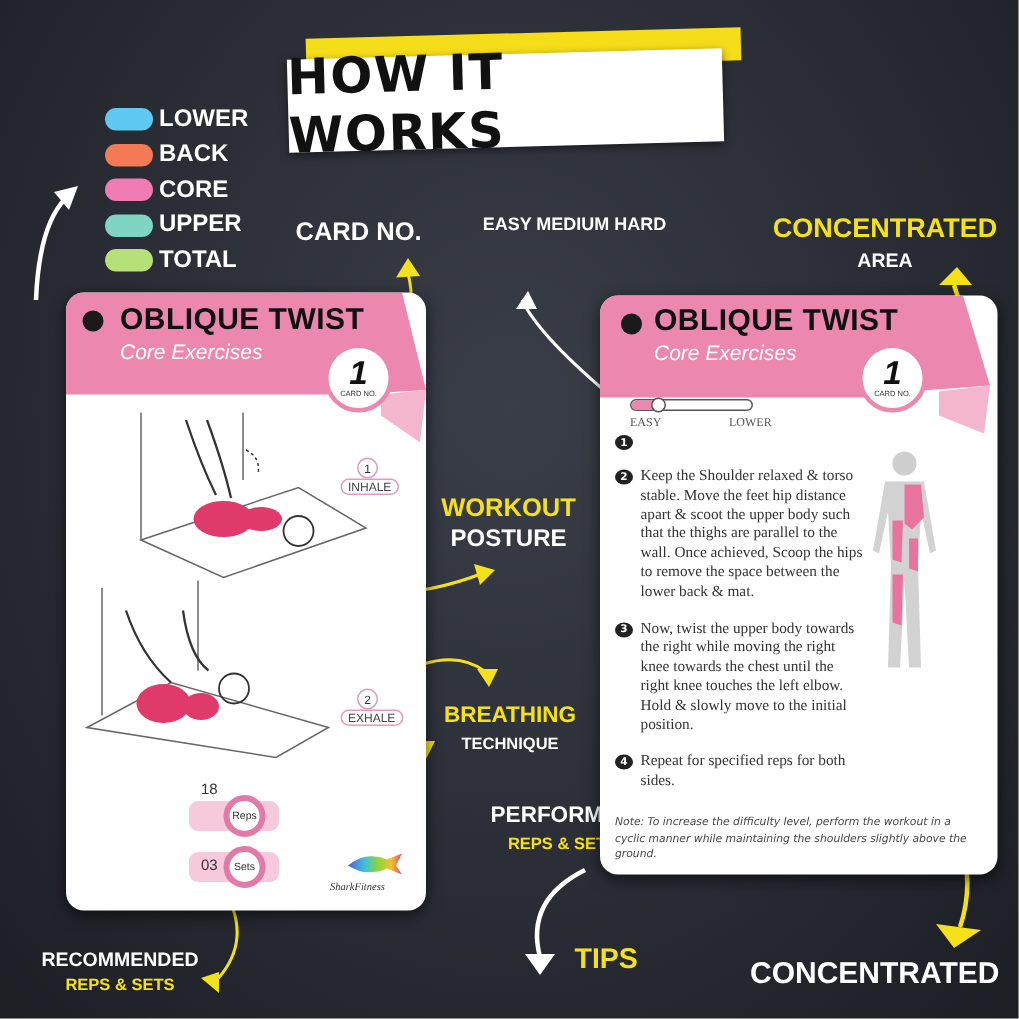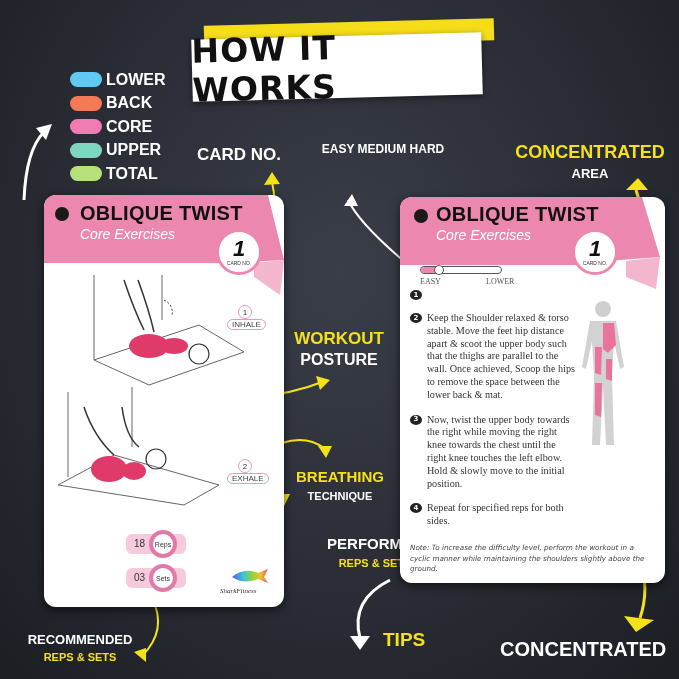--- a/index.html
+++ b/index.html
@@ -193,21 +193,21 @@
     <polygon points="14,98 70,68 175,98 140,118" fill="none" stroke="#666" stroke-width="1"></polygon>
     <path d="M40 20 Q50 50 70 68 M78 20 Q82 50 95 60" stroke="#333" stroke-width="1.5" fill="none"></path>
     <ellipse cx="65" cy="82" rx="18" ry="13" fill="#e03a6a"></ellipse>
     <ellipse cx="90" cy="84" rx="12" ry="9" fill="#e03a6a"></ellipse>
     <circle cx="112" cy="72" r="10" fill="none" stroke="#333" stroke-width="1.2"></circle>
   </svg>
   <div class="breath-num" style="left:194px;top:264px;">2</div>
   <div class="breath" style="left:183px;top:278px;">EXHALE</div>
 
   <div class="pill" style="left:82px;top:339px;width:60px;"></div>
-  <div class="pill-val" style="left:90px;top:343px;text-align:right;">18</div>
+  <div class="pill-val" style="left:90px;top:326px;text-align:right;">18</div>
   <div class="pill-ring" style="left:105px;top:335px;">Reps</div>
 
   <div class="pill" style="left:82px;top:373px;width:60px;"></div>
   <div class="pill-val" style="left:90px;top:377px;">03</div>
   <div class="pill-ring" style="left:105px;top:369px;">Sets</div>
 
   <svg class="abs" style="left:186px;top:372px;width:40px;height:18px;">
     <defs>
         <linearGradient id="rb" x1="0" x2="1">
       <stop offset="0" stop-color="#5a5ad6"></stop>

